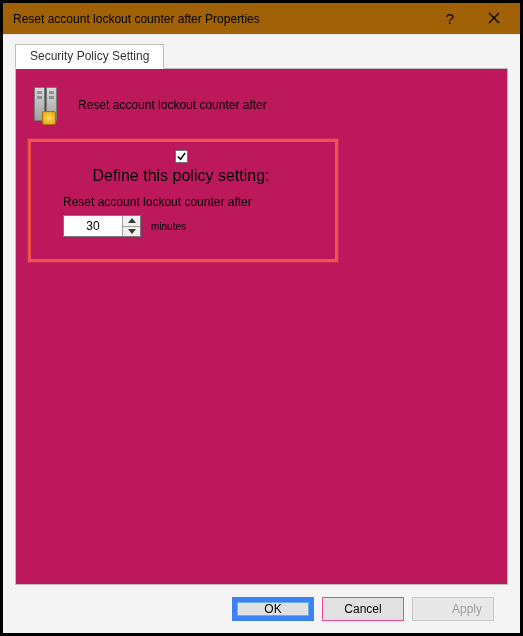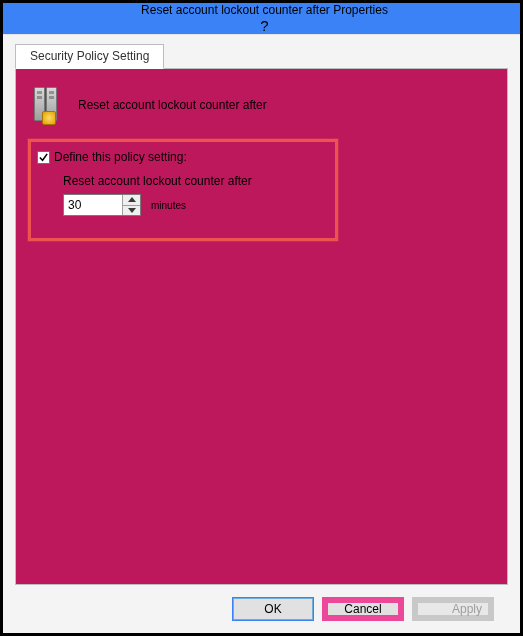--- a/index.html
+++ b/index.html
@@ -15,26 +15,25 @@
     height: 636px;
     border: 3px solid #000;
     background: #f4f4f4;
     position: relative;
     display: flex;
     flex-direction: column;
   }
   
   .titlebar {
     height: 32px;
-    background: #3b82f6;
+    background: #a16207;
     display: flex;
     align-items: center;
     padding: 0 4px 0 10px;
     border-bottom: 1px solid #e5e5e5;
-    flex-direction: column;
   }
   .titlebar-title {
     flex: 1;
     font-size: 12px;
     color: #000;
   }
   .titlebar-btn {
     width: 44px;
     height: 30px;
     display: flex;
@@ -136,21 +135,22 @@
     border: 3px solid #ef5350;
     padding: 8px 10px 22px 6px;
     margin-top: 0px;
     width: 310px;
     box-shadow: 0 0 0 1px rgba(239,83,80,0.25);
   }
   .define-row {
     display: flex;
     align-items: center;
     gap: 4px;
-    font-size: 12px;
+    font-size: 16px;
+    flex-direction: column;
   }
   .checkbox {
     width: 13px;
     height: 13px;
     border: 1px solid #707070;
     background: #fff;
     display: flex;
     align-items: center;
     justify-content: center;
   }
@@ -173,20 +173,21 @@
     height: 22px;
     width: 78px;
   }
   .spinner input {
     border: none;
     width: 58px;
     padding: 0 4px;
     font-family: inherit;
     font-size: 12px;
     outline: none;
+    text-align: center;
   }
   .spinner-buttons {
     width: 18px;
     display: flex;
     flex-direction: column;
     border-left: 1px solid #a0a0a0;
   }
   .spin-btn {
     flex: 1;
     display: flex;
@@ -207,31 +208,31 @@
     justify-content: flex-end;
     gap: 8px;
     padding: 0 14px;
     background: #f4f4f4;
     border-top: none;
   }
   .btn {
     min-width: 82px;
     height: 24px;
     background: #e1e1e1;
-    border: 6px solid #ec4899;
+    border: 1px solid #ec4899;
     font-family: inherit;
     font-size: 12px;
     color: #000;
     cursor: default;
     display: flex;
     align-items: center;
     justify-content: center;
   }
   .btn.default-btn {
-    border: 1px solid #3b82f6;
+    border: 5px solid #3b82f6;
     box-shadow: inset 0 0 0 1px rgba(0,120,215,0.5);
   }
   .btn.disabled {
     color: #9e9e9e;
     background: #e8e8e8;
     border-color: #c8c8c8;
     padding-left: 28px;
   }
 </style>
 </head>

